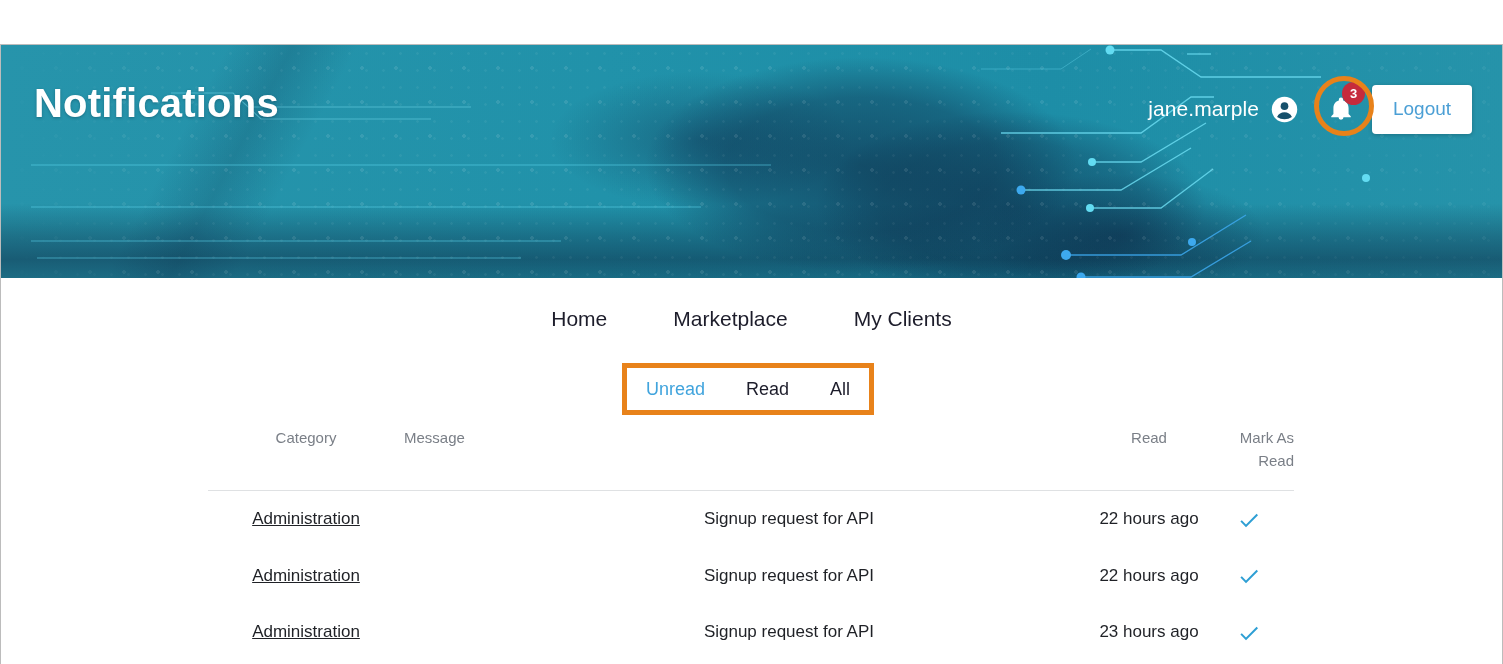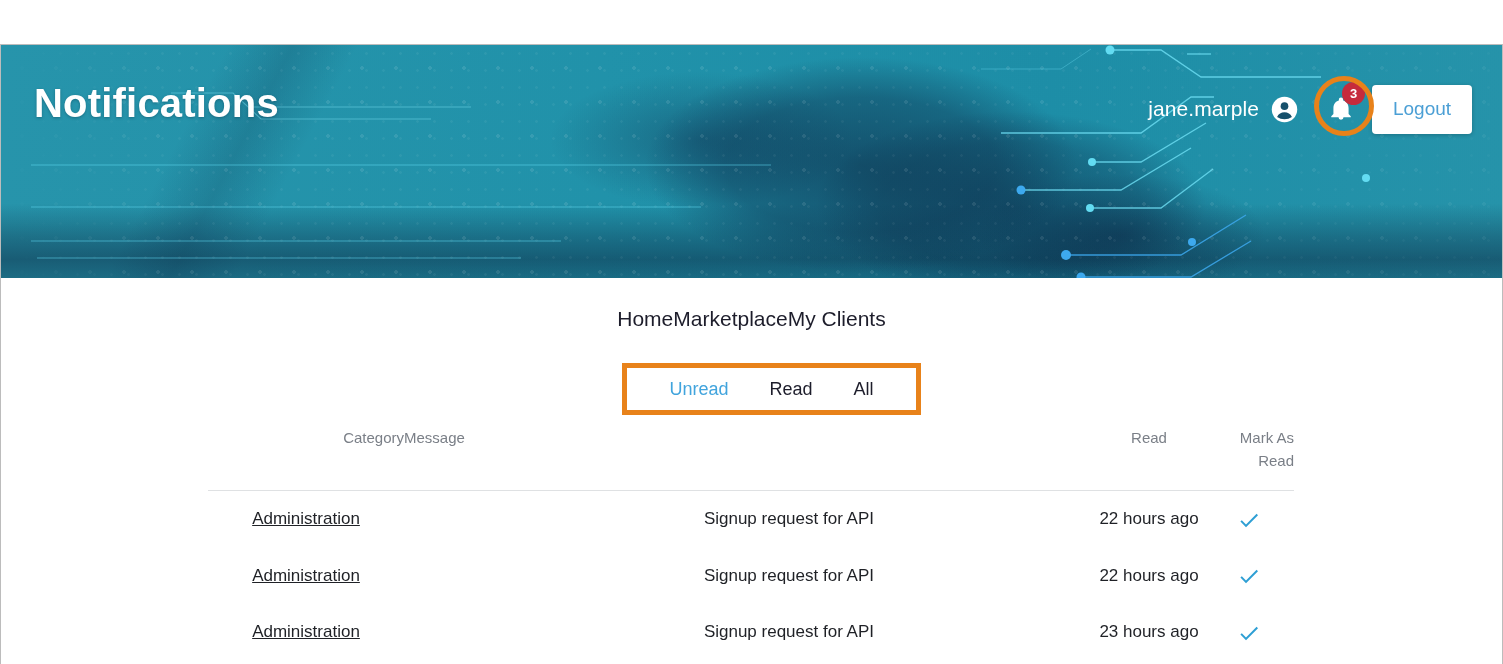--- a/index.html
+++ b/index.html
@@ -150,34 +150,35 @@
     margin-right: 30px;
   }
 
   
   #main-nav {
     position: absolute;
     left: 0; top: 262px;
     width: 1501px;
     display: flex;
     justify-content: center;
+    gap: 66px;
   }
   .nav-link {
     font-size: 21px;
     color: #1d1d2b;
     text-decoration: none;
     white-space: nowrap;
     cursor: pointer;
   }
 
   
   #filter-box {
     position: absolute;
     left: 621px; top: 318px;
-    width: 299px; height: 52px;
+    width: 252px; height: 52px;
     border: 5px solid #e8821a;
     background: #ffffff;
     display: flex;
     align-items: center;
     justify-content: center;
     gap: 41px;
   }
   .filter-tab {
     font-size: 18px;
     color: #1d1d2b;
@@ -201,21 +202,21 @@
   thead th {
     font-size: 15px;
     font-weight: 400;
     color: #7a7f87;
     padding: 6px 0 18px 0;
     vertical-align: top;
     line-height: 1.5;
   }
   thead tr { border-bottom: 1px solid #dfe1e3; }
 
-  .col-category  { width: 196px; text-align: right; }
+  .col-category  { width: 196px; text-align: center; }
   .col-message   { width: 470px; text-align: left; padding-left: 0 !important; }
   .col-spacer    { width: 220px; }
   .col-date      { width: 110px; text-align: center; }
   .col-mark      { width: 90px;  text-align: right; }
 
   tbody td {
     font-size: 17px;
     color: #1f2126;
     padding: 16px 0;
     line-height: 1.42;

